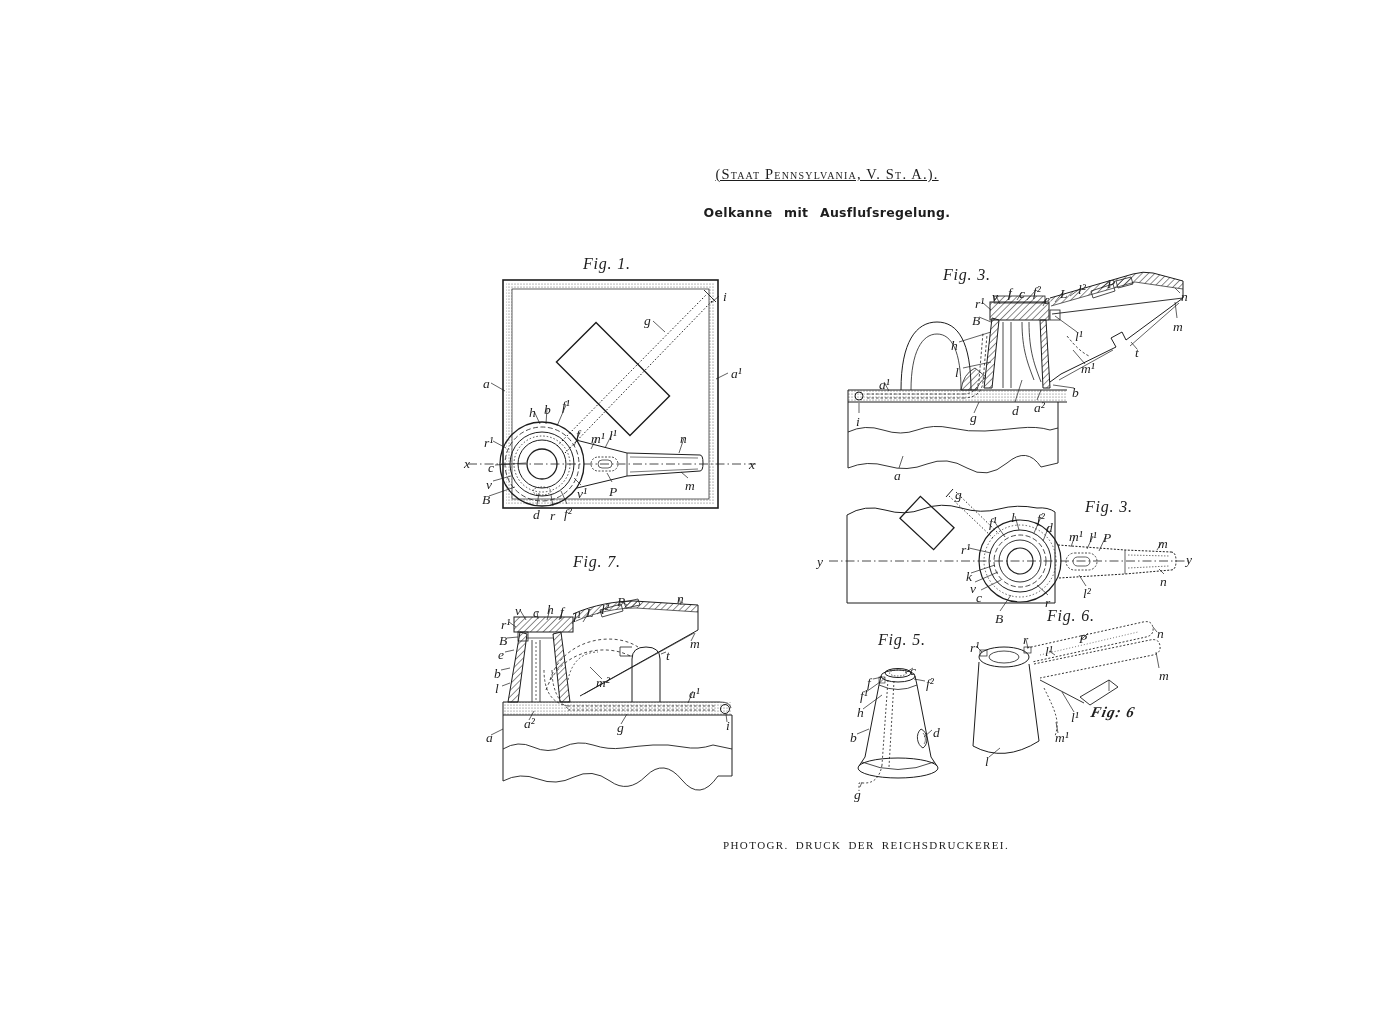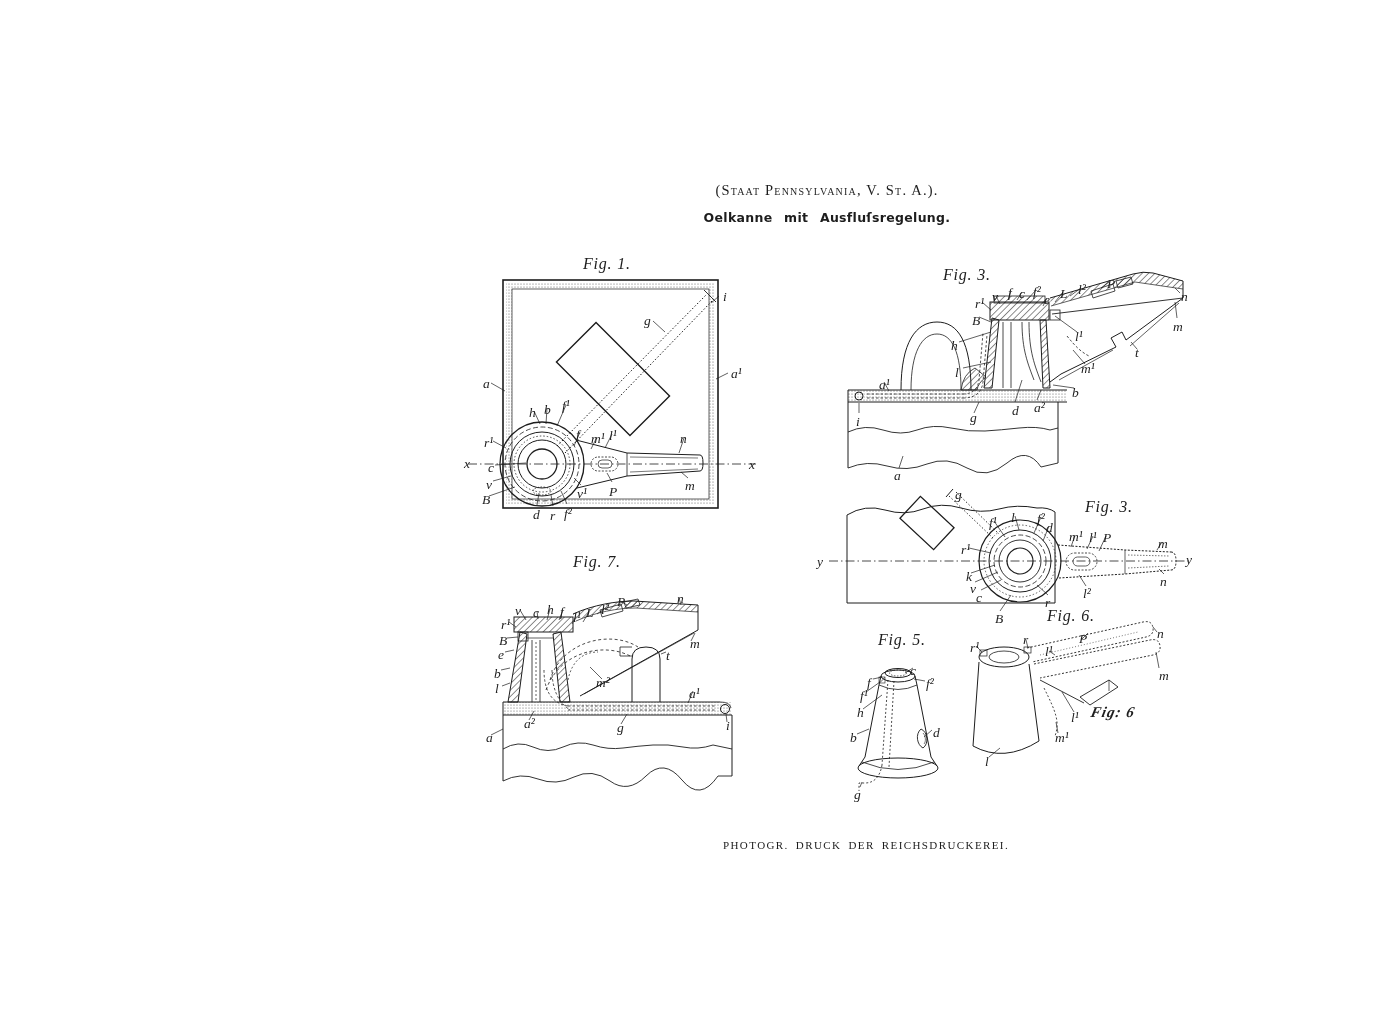--- a/index.html
+++ b/index.html
@@ -4,23 +4,23 @@
 <style>
   html,body{margin:0;padding:0;background:#e8e8e8;}
   .stage{position:relative;width:1384px;height:1024px;background:#ffffff;overflow:hidden;
          font-family:"Liberation Serif",serif;color:#1d1d1d;}
   .stage *{box-sizing:border-box;}
 
   
   .header{position:absolute;left:577px;top:163px;width:500px;text-align:center;}
   .title-line{font-size:17.5px;letter-spacing:1.6px;white-space:nowrap;}
   .in-word{font-size:11.5px;letter-spacing:1px;text-transform:uppercase;padding:0 2px;}
-  .subtitle{font-size:14.5px;font-variant:small-caps;letter-spacing:1.2px;margin-top:19px;}
+  .subtitle{font-size:14.5px;font-variant:small-caps;letter-spacing:1.2px;margin-top:3px;text-decoration:underline;}
   .doc-title{font-family:"DejaVu Sans",sans-serif;font-weight:bold;font-size:12.5px;
-             letter-spacing:.3px;word-spacing:7px;margin-top:11px;}
+             letter-spacing:.3px;word-spacing:7px;margin-top:22px;}
 
   
   figure.fig{position:absolute;margin:0;}
   figure.fig svg{position:absolute;left:0;top:0;}
   .fig-caption{position:absolute;font-style:italic;font-size:16px;letter-spacing:.8px;white-space:nowrap;}
   .labels{position:absolute;left:0;top:0;right:0;bottom:0;pointer-events:none;}
   .ref-label{position:absolute;font-style:italic;font-size:13.5px;line-height:1;white-space:nowrap;}
   .ref-label.hand{font-size:15px;font-weight:bold;transform:skewX(-12deg);letter-spacing:1px;}
 
   

